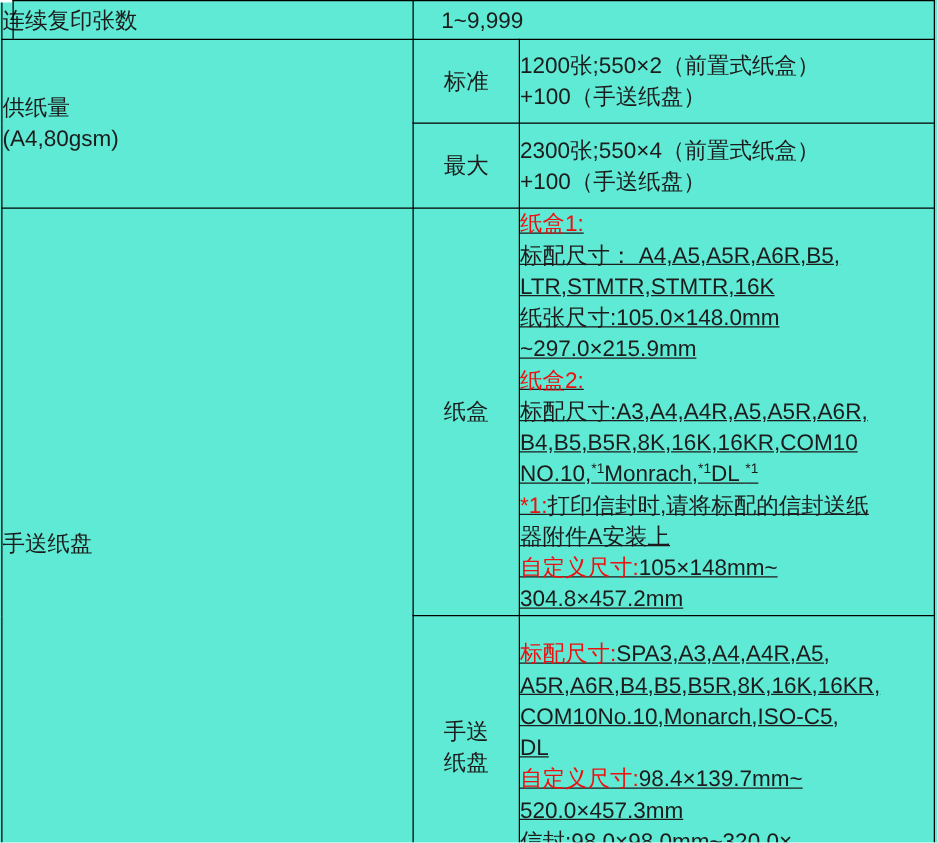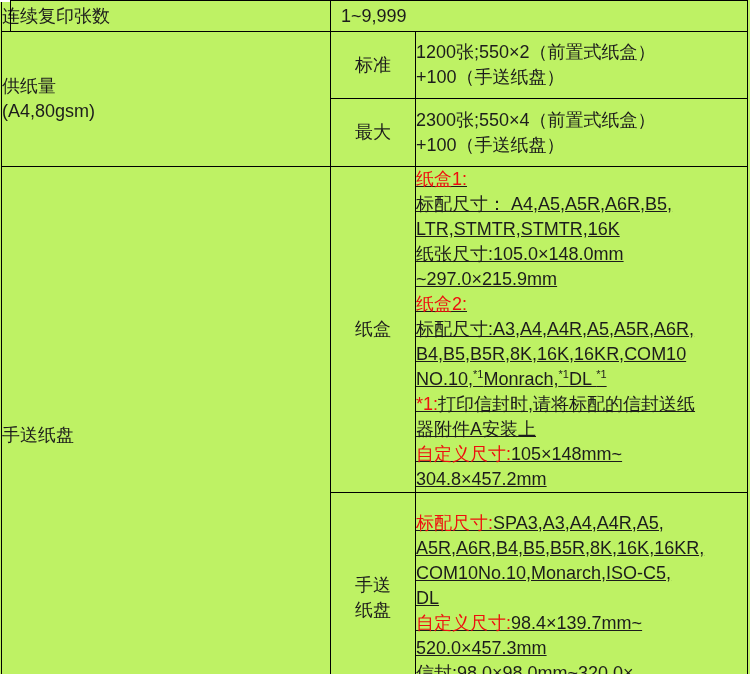--- a/index.html
+++ b/index.html
@@ -1,20 +1,20 @@
 <!DOCTYPE html>
 <html><head>
 <meta charset="utf-8">
 <style>
   html, body { margin: 0; padding: 0; background: #ffffff; }
   .screen {
     position: relative;
     width: 750px;
     height: 674px;
-    background: #bef264;
+    background: #5eead4;
     overflow: hidden;
     font-family: "Liberation Sans", "DejaVu Sans", sans-serif;
     color: #1c1c1c;
   }
   table.spec {
     position: absolute;
     left: 1px;
     top: 0;
     width: 746px;
     border-collapse: collapse;
@@ -50,21 +50,21 @@
       <col style="width:329px">
       <col style="width:85px">
       <col style="width:332px">
     </colgroup>
 
     <tbody>
         <tr>
       <td class="label-cell no-left" style="height:30px">
         <div>连续复印张数</div>
       </td>
-      <td colspan="2" class="val-cell" style="padding-left:10px">
+      <td colspan="2" class="val-cell" style="padding-left:22px">
         <div>1~9,999</div>
       </td>
     </tr>
 
     <tr>
       <td rowspan="2" class="label-cell" style="height:133px">
         <div>供纸量</div>
         <div>(A4,80gsm)</div>
       </td>
       <td class="mid-cell" style="height:66px">

